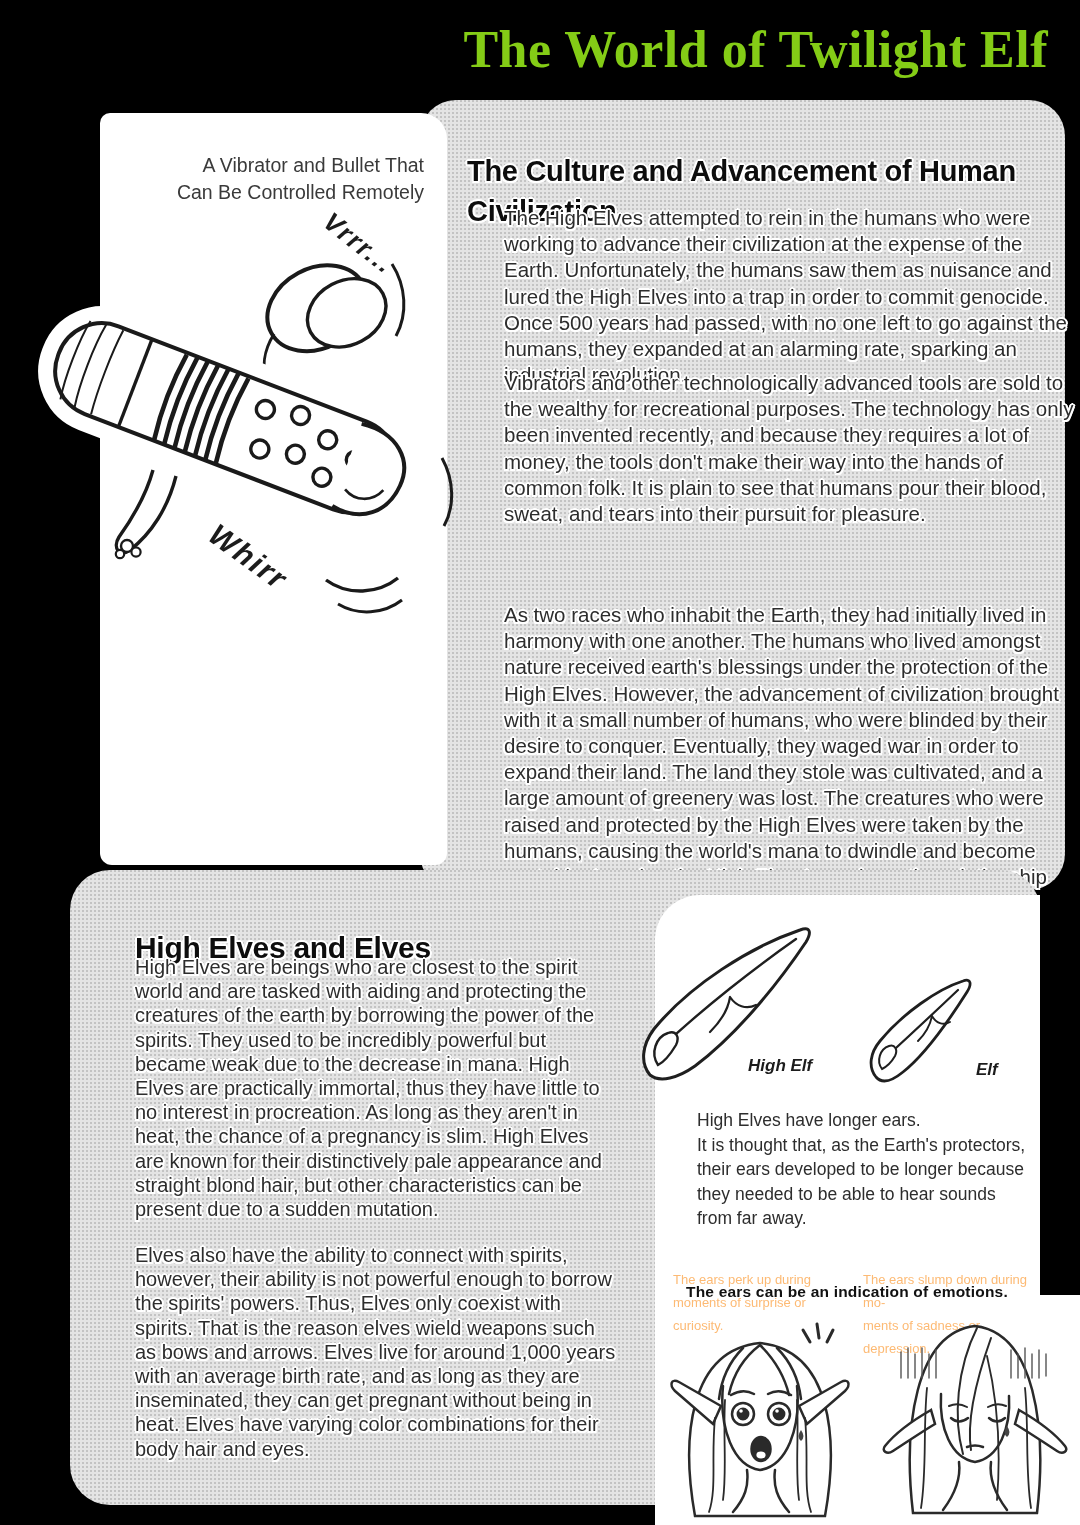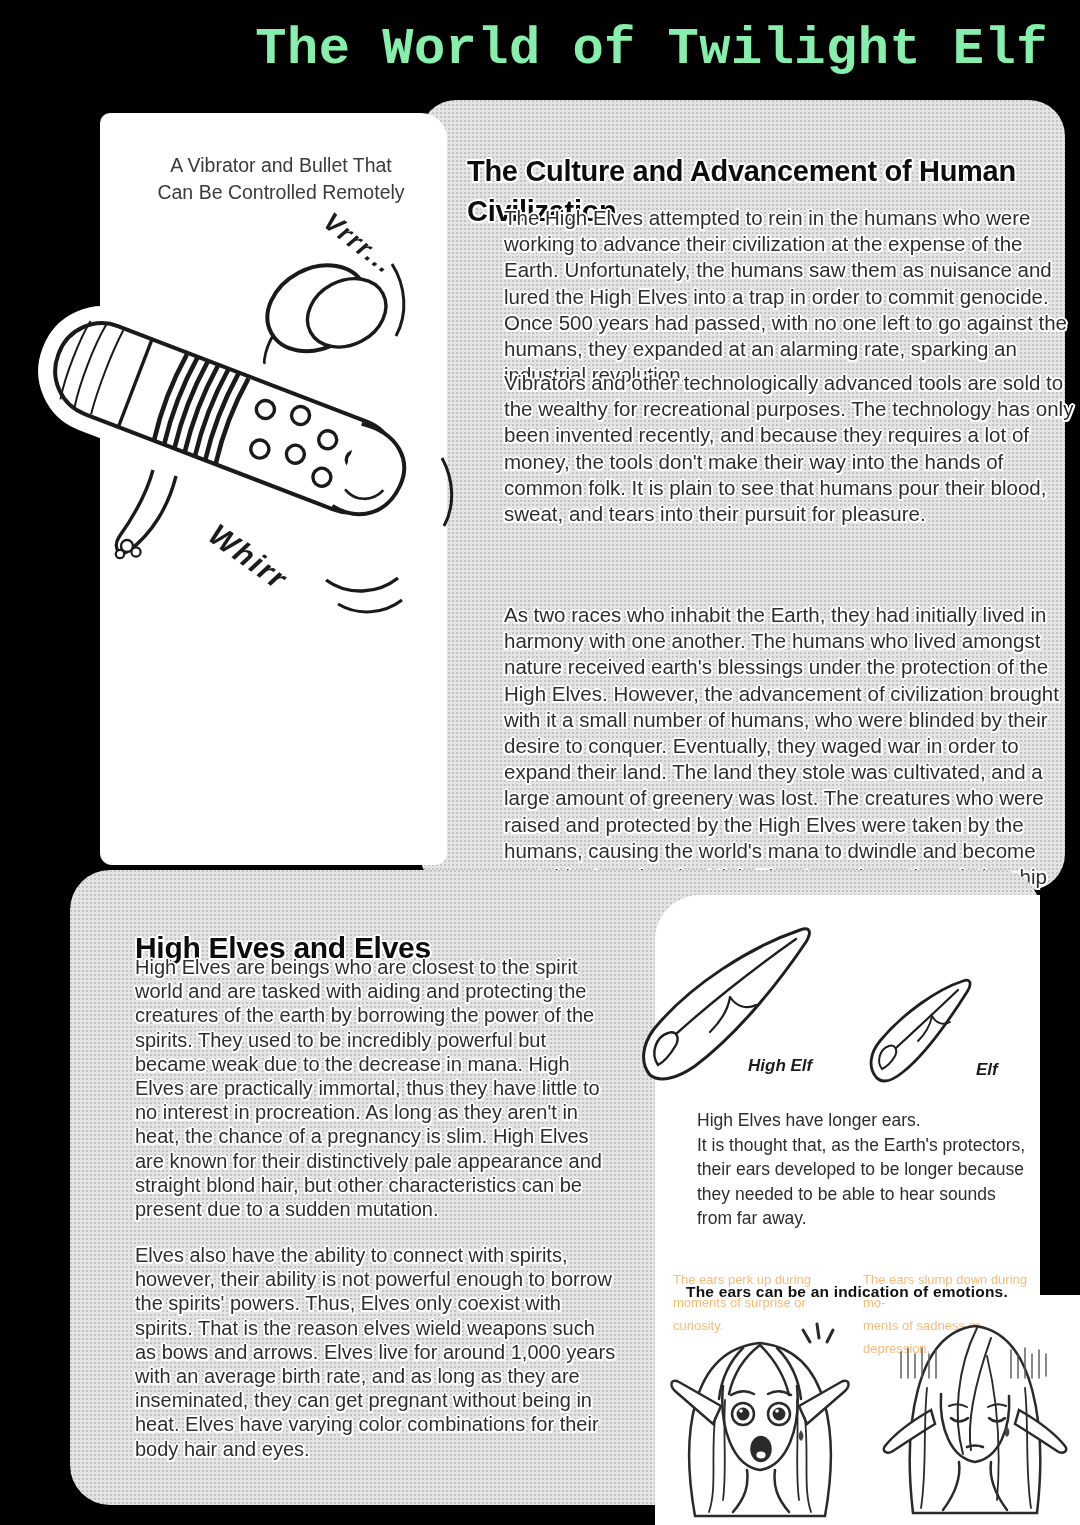--- a/index.html
+++ b/index.html
@@ -5,22 +5,22 @@
   html,body{margin:0;padding:0;background:#000;}
   #page{position:relative;width:1080px;height:1525px;background:#000;overflow:hidden;
         font-family:"Liberation Sans",sans-serif;}
   .halftone{background-color:#e4e4e4;
     background-image:radial-gradient(circle at 1px 1px,#c3c3c3 0.8px,rgba(0,0,0,0) 1.3px);
     background-size:4px 4px;}
   .panel{position:absolute;}
   .ol{text-shadow:-1.5px -1.5px 0 #fff,1.5px -1.5px 0 #fff,-1.5px 1.5px 0 #fff,1.5px 1.5px 0 #fff,
       0 -2px 0 #fff,0 2px 0 #fff,-2px 0 0 #fff,2px 0 0 #fff;}
   .abs{position:absolute;}
-  .title{position:absolute;top:20px;right:32px;color:#86efac;
-         font-family:Liberation Mono, monospace;font-size:52px;font-weight:600;
+  .title{position:absolute;top:20px;right:32px;color:#84cc16;
+         font-family:Liberation Serif, serif;font-size:52px;font-weight:600;
          letter-spacing:0.5px;white-space:nowrap;}
   .h1{font-weight:700;color:#0d0d0d;font-size:29px;line-height:40px;letter-spacing:-0.3px;margin-top:20px;}
   .body1{color:#2d2d2d;font-size:20.5px;line-height:26.2px;margin-left:37px;}
   .body2{color:#2d2d2d;font-size:20px;line-height:24.2px;}
   .preline{white-space:pre-line;}
   .caption{color:#3a3a3a;font-size:19.5px;line-height:27px;text-align:center;}
   .sfx{color:#1c1c1c;font-style:italic;font-weight:600;letter-spacing:2px;}
   .earlabel{color:#1c1c1c;font-style:italic;font-weight:600;font-size:17px;margin-left:28px;}
   .desc{color:#2d2d2d;font-size:17.5px;line-height:24.5px;}
   .emoh{color:#111;font-weight:700;font-size:15.5px;white-space:nowrap;letter-spacing:0.2px;margin-top:40px;}
@@ -31,21 +31,21 @@
 <body>
 
 <div id="page">
 
   <div class="title">The World of Twilight Elf</div>
 
   <div class="panel halftone" style="left:420px;top:100px;width:645px;height:790px;border-radius:36px;"></div>
 
   <div class="panel" style="left:100px;top:113px;width:347px;height:752px;background:#fff;border-radius:10px 26px 12px 12px;"></div>
 
-  <div class="abs caption preline" style="left:128px;top:152px;width:306px;">A Vibrator and Bullet That
+  <div class="abs caption preline" style="left:118px;top:152px;width:306px;text-align:right;">A Vibrator and Bullet That
 Can Be Controlled Remotely</div>
 
   <svg class="abs" style="left:26px;top:228px;" width="432" height="404" viewBox="0 0 432 404">
 
     <g stroke="#1a1a1a" fill="#fff" stroke-width="4">
       <g transform="rotate(-28 300 80)">
         <ellipse cx="292" cy="76" rx="52" ry="40"></ellipse>
         <ellipse cx="316" cy="94" rx="41" ry="32" stroke-width="3.4"></ellipse>
       </g>
       <path d="M366,36 C380,58 382,86 370,108" fill="none" stroke-width="3"></path>

